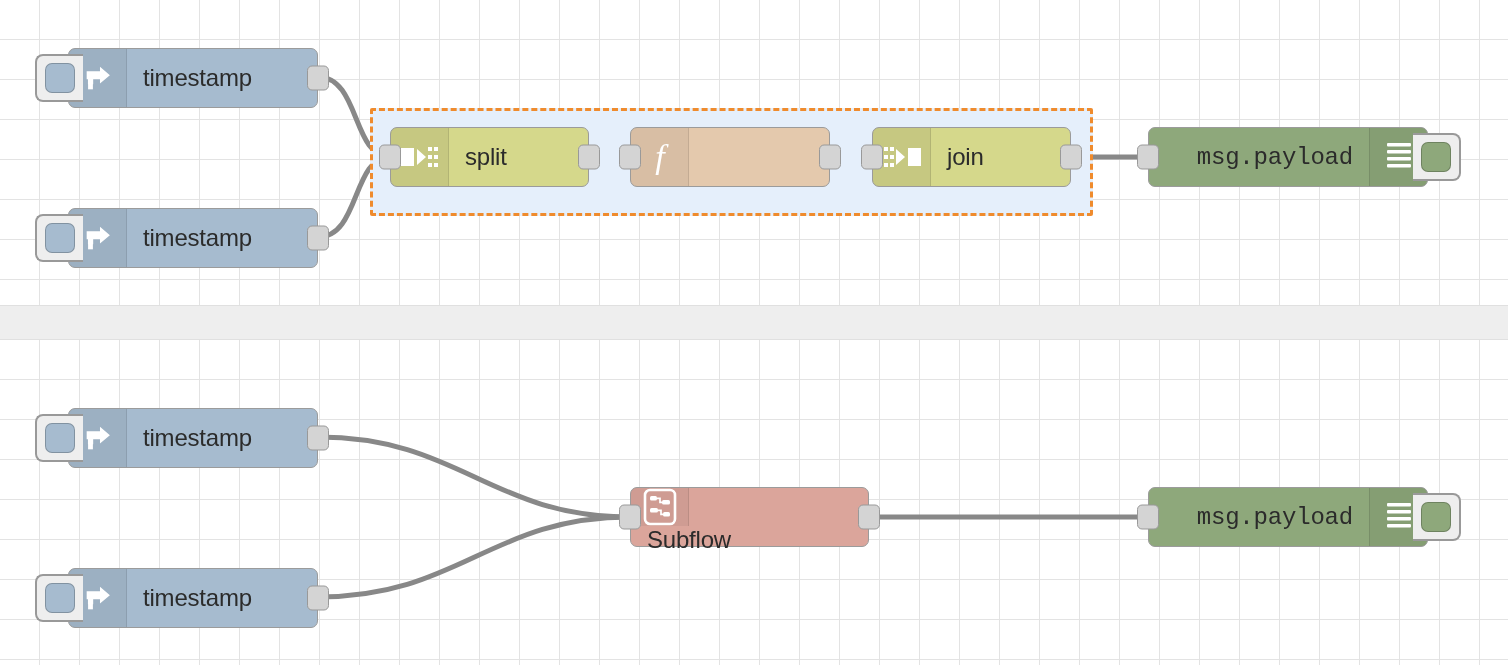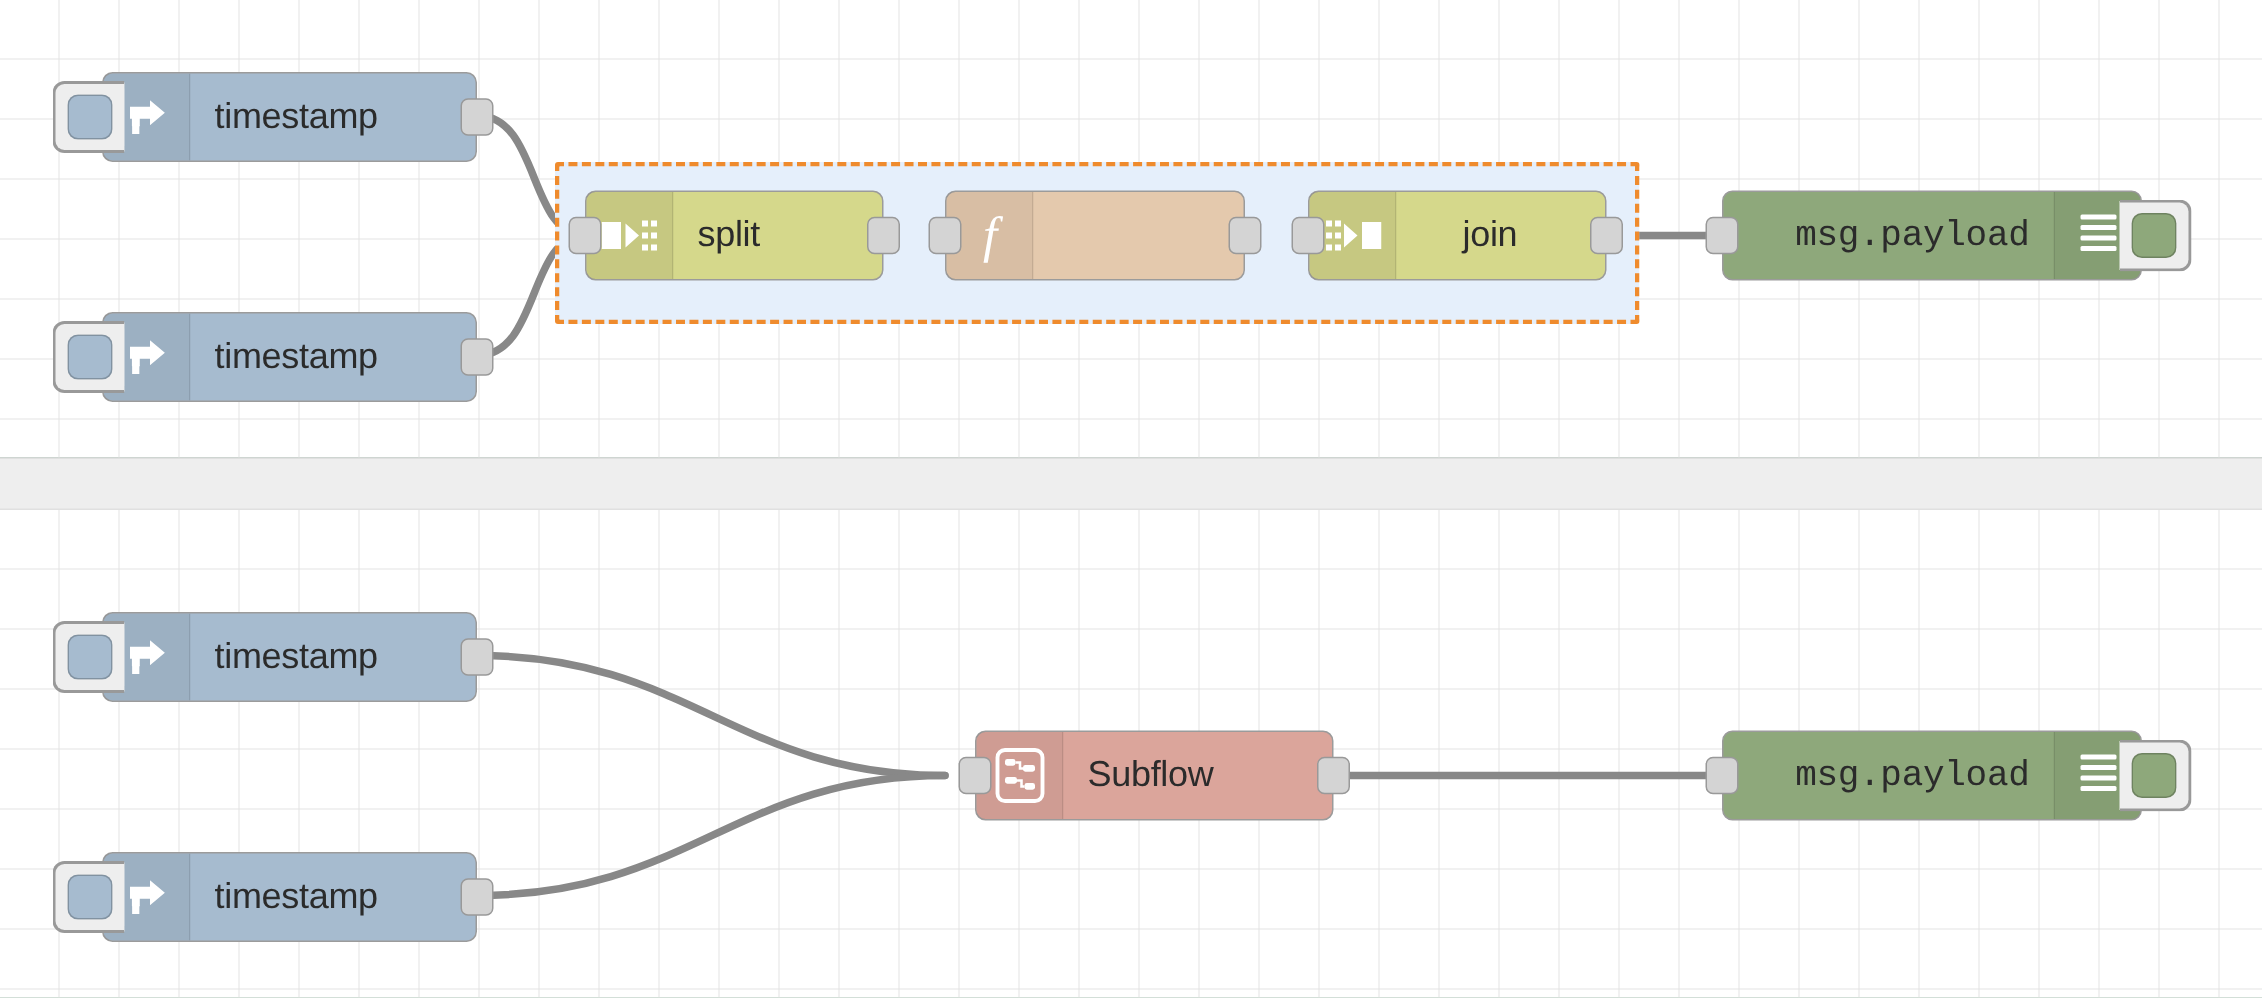--- a/index.html
+++ b/index.html
@@ -9,21 +9,21 @@
     height: 665px;
     overflow: hidden;
     background: #ffffff;
     font-family: "Liberation Sans", sans-serif;
   }
 
   #editor {
     position: relative;
     width: 1508px;
     height: 495px;
-    background: #14532d;
+    background: #e5e5e5;
   }
 
   
   .canvas {
     position: absolute;
     left: 0;
     width: 1508px;
     background-color: #ffffff;
     background-image:
       linear-gradient(to right, #e3e3e3 1px, transparent 1px),
@@ -235,21 +235,21 @@
       <div class="icon-box">
         <svg class="ico" width="30" height="40" viewBox="0 0 30 40" aria-hidden="true">
           <text x="15" y="31" font-family="&quot;Liberation Serif&quot;, serif" font-size="34" font-style="italic" fill="#ffffff" text-anchor="middle">f</text>
         </svg>
       </div>
       <div class="label label-left"></div>
       <div class="port in"></div>
       <div class="port out"></div>
     </div>
 
-    <div class="node join" style="left:872px; top:127px; width:199px;gap:28px;">
+    <div class="node join" style="left:872px; top:127px; width:199px;">
       <div class="icon-box">
         <svg class="ico" width="38" height="26" viewBox="0 0 38 26" aria-hidden="true">
           <g fill="#ffffff">
             <rect x="1" y="3" width="4" height="4"></rect>
             <rect x="7" y="3" width="4" height="4"></rect>
             <rect x="1" y="11" width="4" height="4"></rect>
             <rect x="7" y="11" width="4" height="4"></rect>
             <rect x="1" y="19" width="4" height="4"></rect>
             <rect x="7" y="19" width="4" height="4"></rect>
           </g>
@@ -316,21 +316,21 @@
       <div class="icon-box">
         <svg class="ico" width="34" height="34" viewBox="0 0 24 24" aria-hidden="true">
           <path fill="#ffffff" d="M4 7.2h9.4V4.1L20.4 10 13.4 15.9v-3.1H8.6v3.6H4.9v-3.6H4z"></path>
           <path fill="#ffffff" d="M5 15.9h3.4v4.1H5z"></path>
         </svg>
       </div>
       <div class="label label-left">timestamp</div>
       <div class="port out"></div>
     </div>
 
-    <div class="node subflow" style="left:650px; top:147px; width:239px;">
+    <div class="node subflow" style="left:630px; top:147px; width:239px;flex-direction:column;">
       <div class="icon-box">
         <svg class="ico" width="34" height="38" viewBox="0 0 34 38" aria-hidden="true">
           <rect x="2" y="2" width="30" height="34" rx="5" ry="5" fill="none" stroke="#ffffff" stroke-width="2.6"></rect>
           <rect x="7" y="8" width="7" height="4.5" rx="1.6" fill="#ffffff"></rect>
           <rect x="19" y="12" width="8" height="4.5" rx="1.6" fill="#ffffff"></rect>
           <rect x="7" y="20" width="8" height="4.5" rx="1.6" fill="#ffffff"></rect>
           <rect x="20" y="24" width="7" height="4.5" rx="1.6" fill="#ffffff"></rect>
           <path d="M14 10.3 h3 v4 h2" fill="none" stroke="#ffffff" stroke-width="1.7"></path>
           <path d="M15 22.3 h3 v4 h2" fill="none" stroke="#ffffff" stroke-width="1.7"></path>
         </svg>

